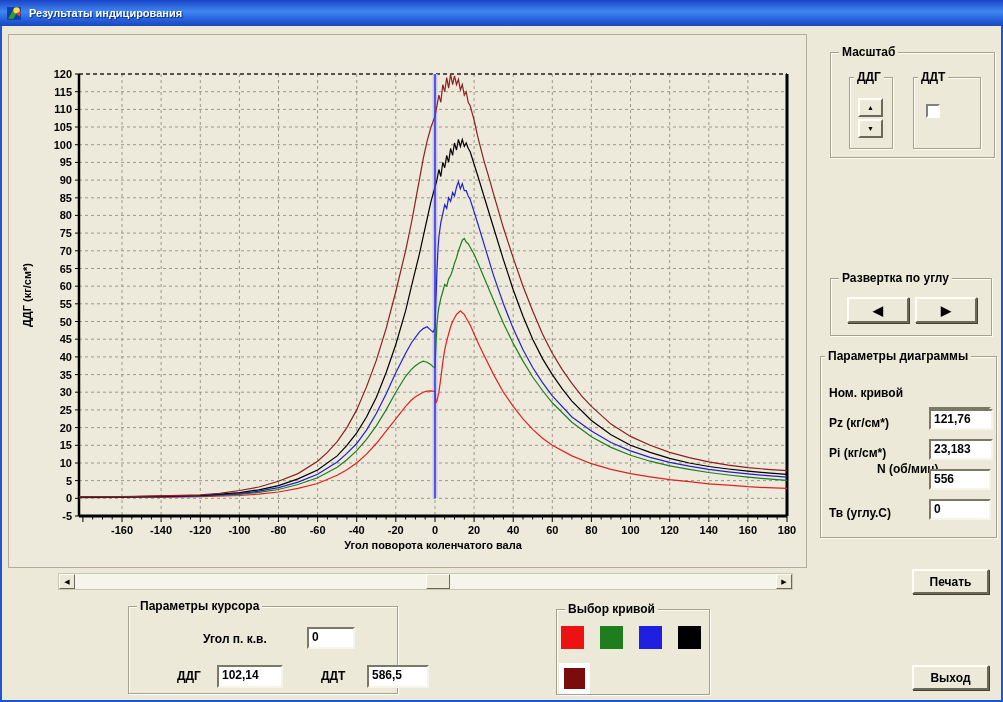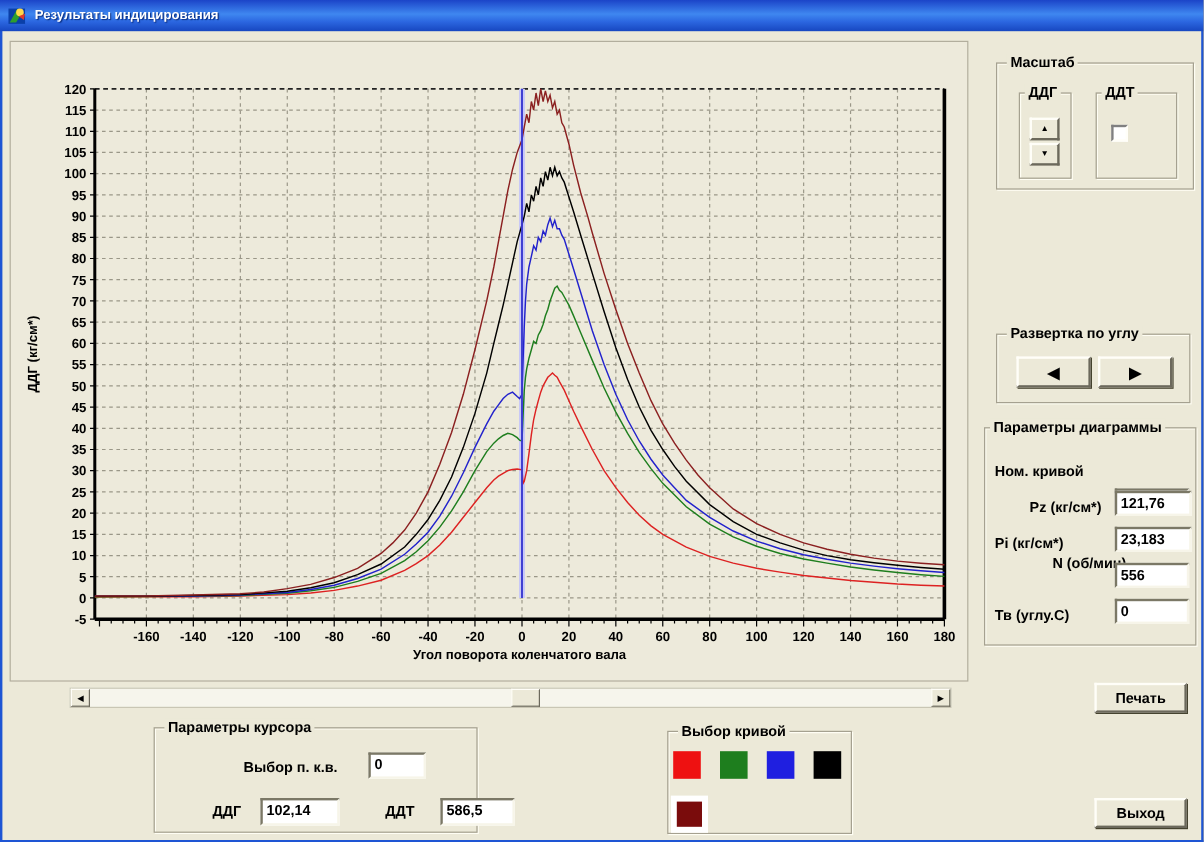--- a/index.html
+++ b/index.html
@@ -324,40 +324,40 @@
       </div>
     <div class="btn arrowbtn" style="left:84px;top:18px;width:62px;height:26px;">
         <span>▶</span>
       </div>
   </div>
 
   <div class="groupbox" style="left:820px;top:356px;width:177px;height:182px;">
     <span class="legend" style="left:4px;">Параметры диаграммы</span>
     <span class="lbl" style="left:8px;top:29px;">Ном. кривой</span>
     <div class="field" style="left:108px;top:22px;width:62px;height:21px;margin-top:28px;">54</div>
-    <span class="lbl" style="left:8px;top:59px;margin-left:29px;">Pz (кг/см*)</span>
+    <span class="lbl" style="left:8px;top:59px;">Pz (кг/см*)</span>
     <div class="field" style="left:108px;top:52px;width:64px;height:21px;">121,76</div>
     <span class="lbl" style="left:8px;top:89px;">Pi (кг/см*)</span>
     <div class="field" style="left:108px;top:82px;width:64px;height:21px;">23,183</div>
     <span class="lbl" style="left:8px;top:105px;margin-left:48px;">N (об/мин)</span>
     <div class="field" style="left:108px;top:112px;width:62px;height:21px;">556</div>
     <span class="lbl" style="left:8px;top:149px;">Тв (углу.С)</span>
     <div class="field" style="left:108px;top:142px;width:62px;height:21px;">0</div>
   </div>
 
   <div class="btn" style="left:912px;top:569px;width:77px;height:25px;">
       <span>Печать</span>
     </div>
   <div class="btn" style="left:912px;top:665px;width:77px;height:25px;">
       <span>Выход</span>
     </div>
 
   <div class="groupbox" style="left:128px;top:606px;width:270px;height:88px;">
     <span class="legend">Параметры курсора</span>
-    <span class="lbl" style="left:74px;top:25px;">Выбор п. к.в.</span>
+    <span class="lbl" style="left:74px;top:25px;">Угол п. к.в.</span>
     <div class="field" style="left:178px;top:20px;width:48px;height:22px;">0</div>
     <span class="lbl" style="left:48px;top:62px;">ДДГ</span>
     <div class="field" style="left:88px;top:58px;width:66px;height:23px;">102,14</div>
     <span class="lbl" style="left:192px;top:62px;">ДДТ</span>
     <div class="field" style="left:238px;top:58px;width:62px;height:23px;">586,5</div>
   </div>
 
   <div class="groupbox" style="left:556px;top:609px;width:154px;height:86px;">
     <span class="legend">Выбор кривой</span>
     <div class="swatch" style="left: 4px; top: 16px; background-color: rgb(238, 17, 17);"></div>

